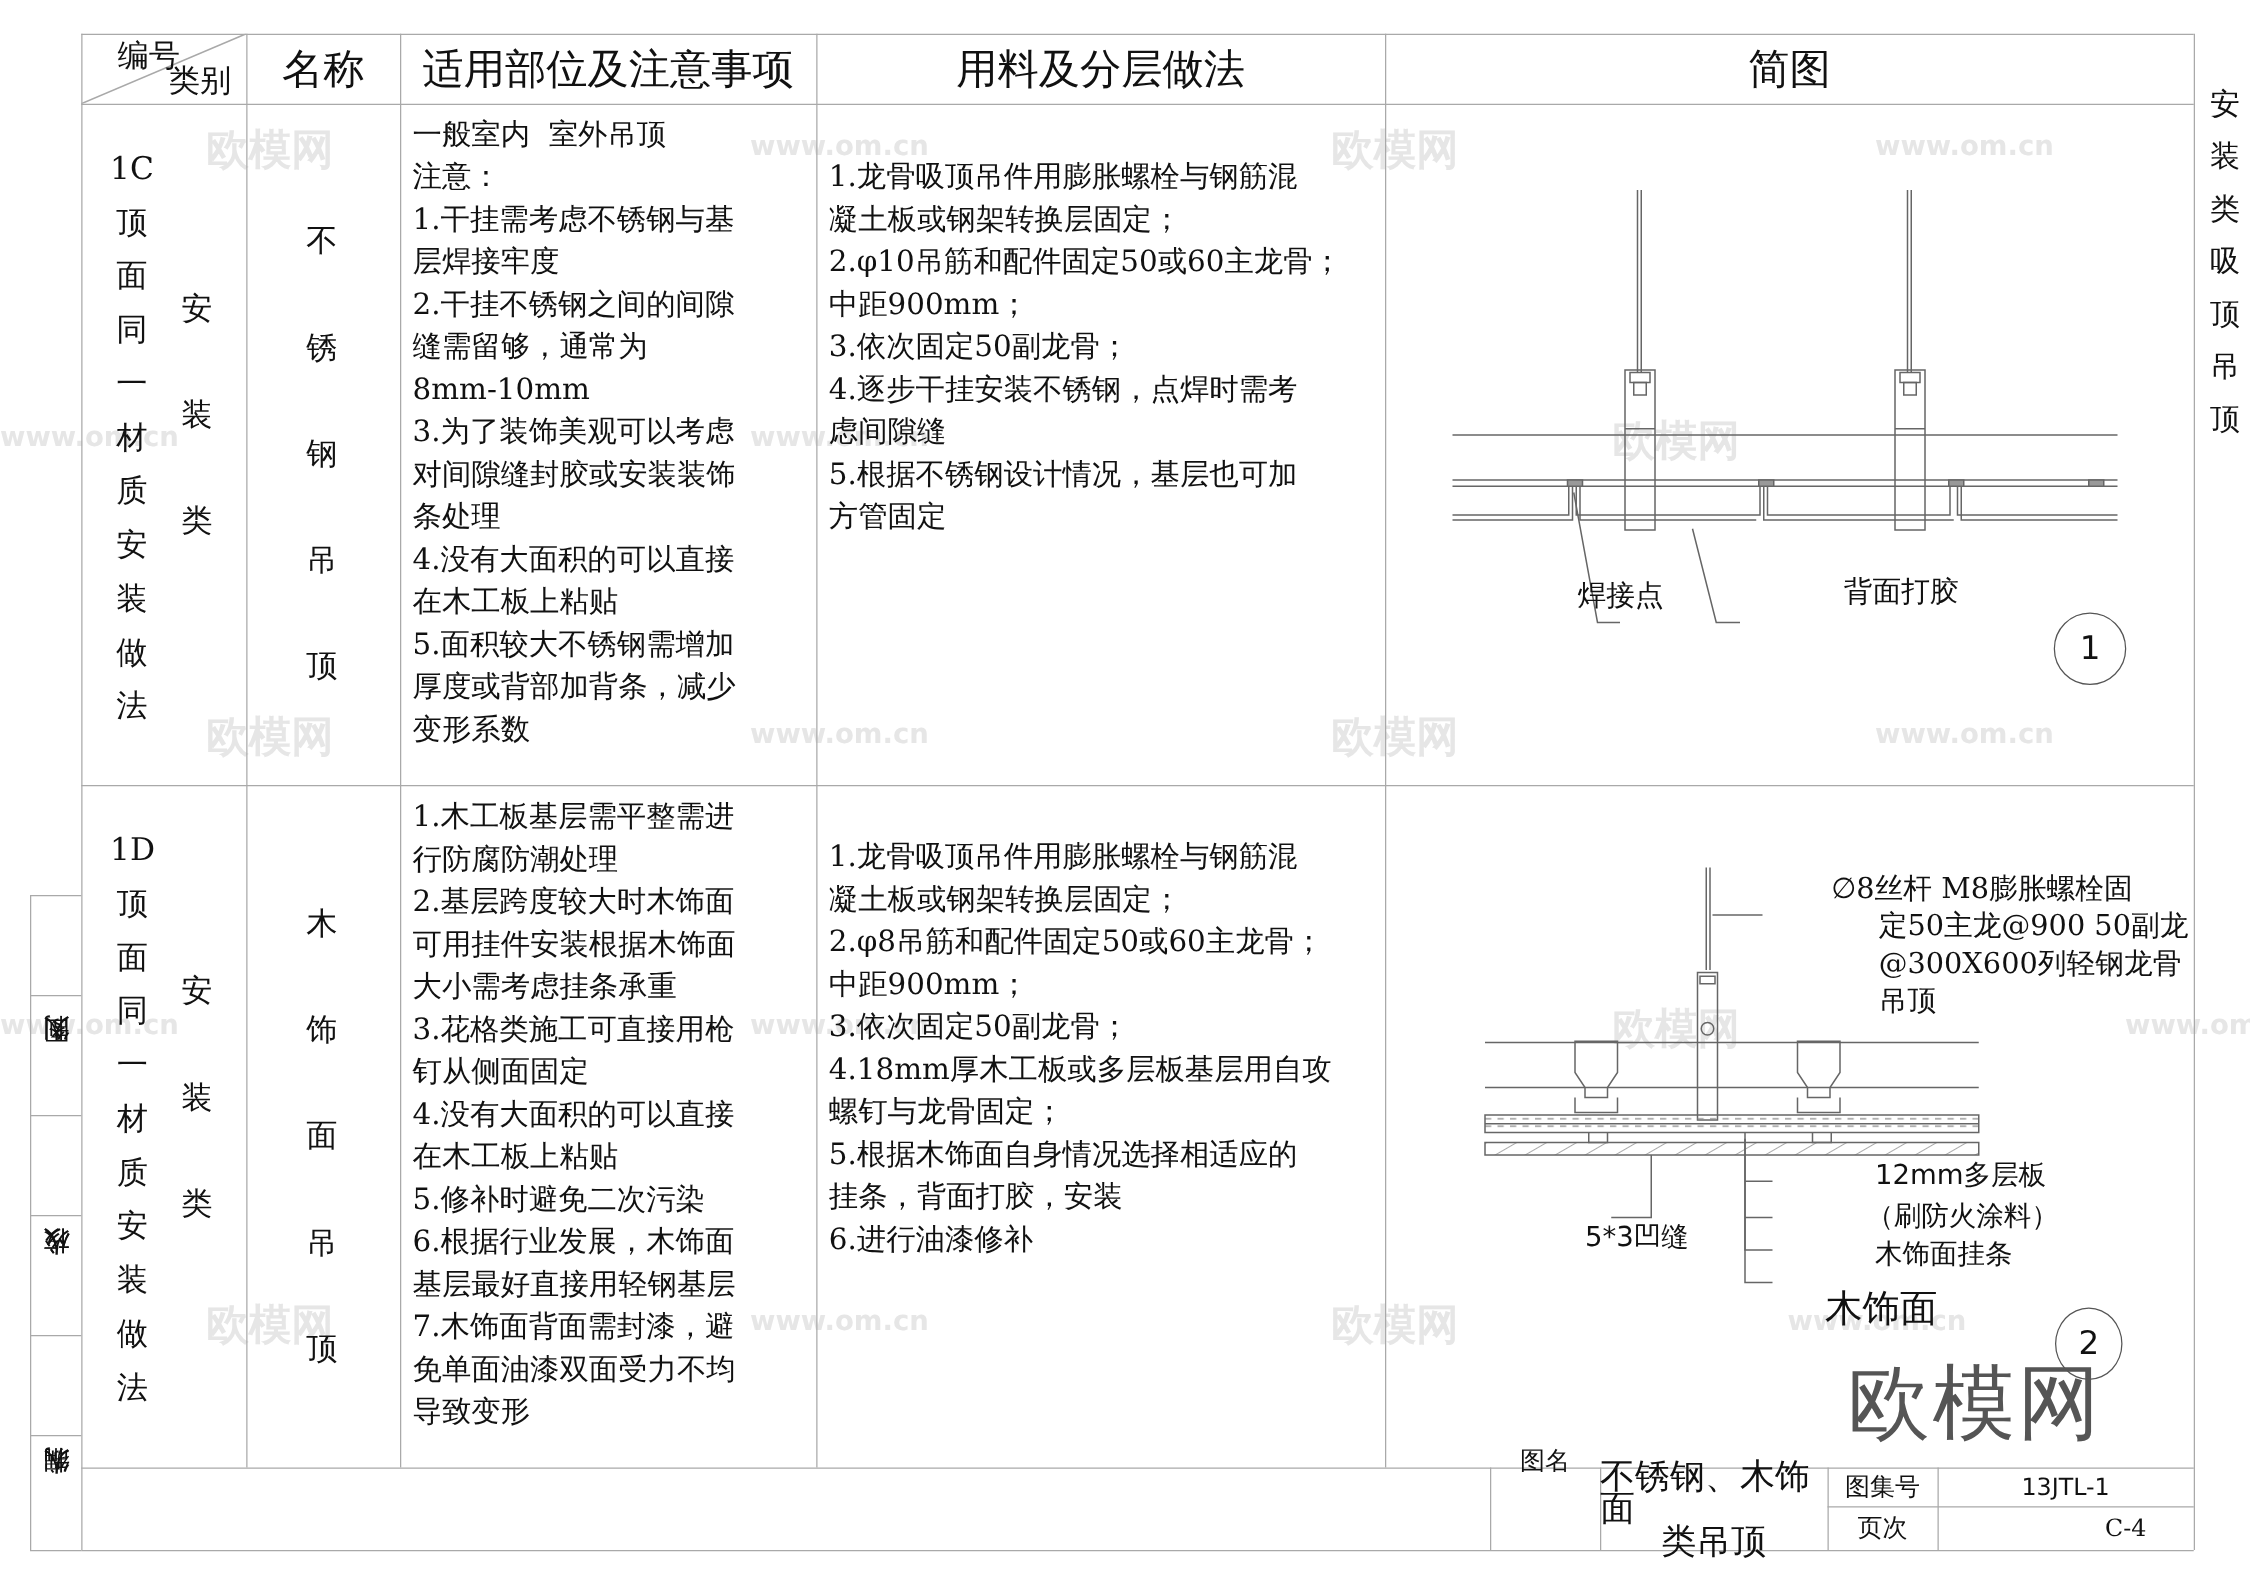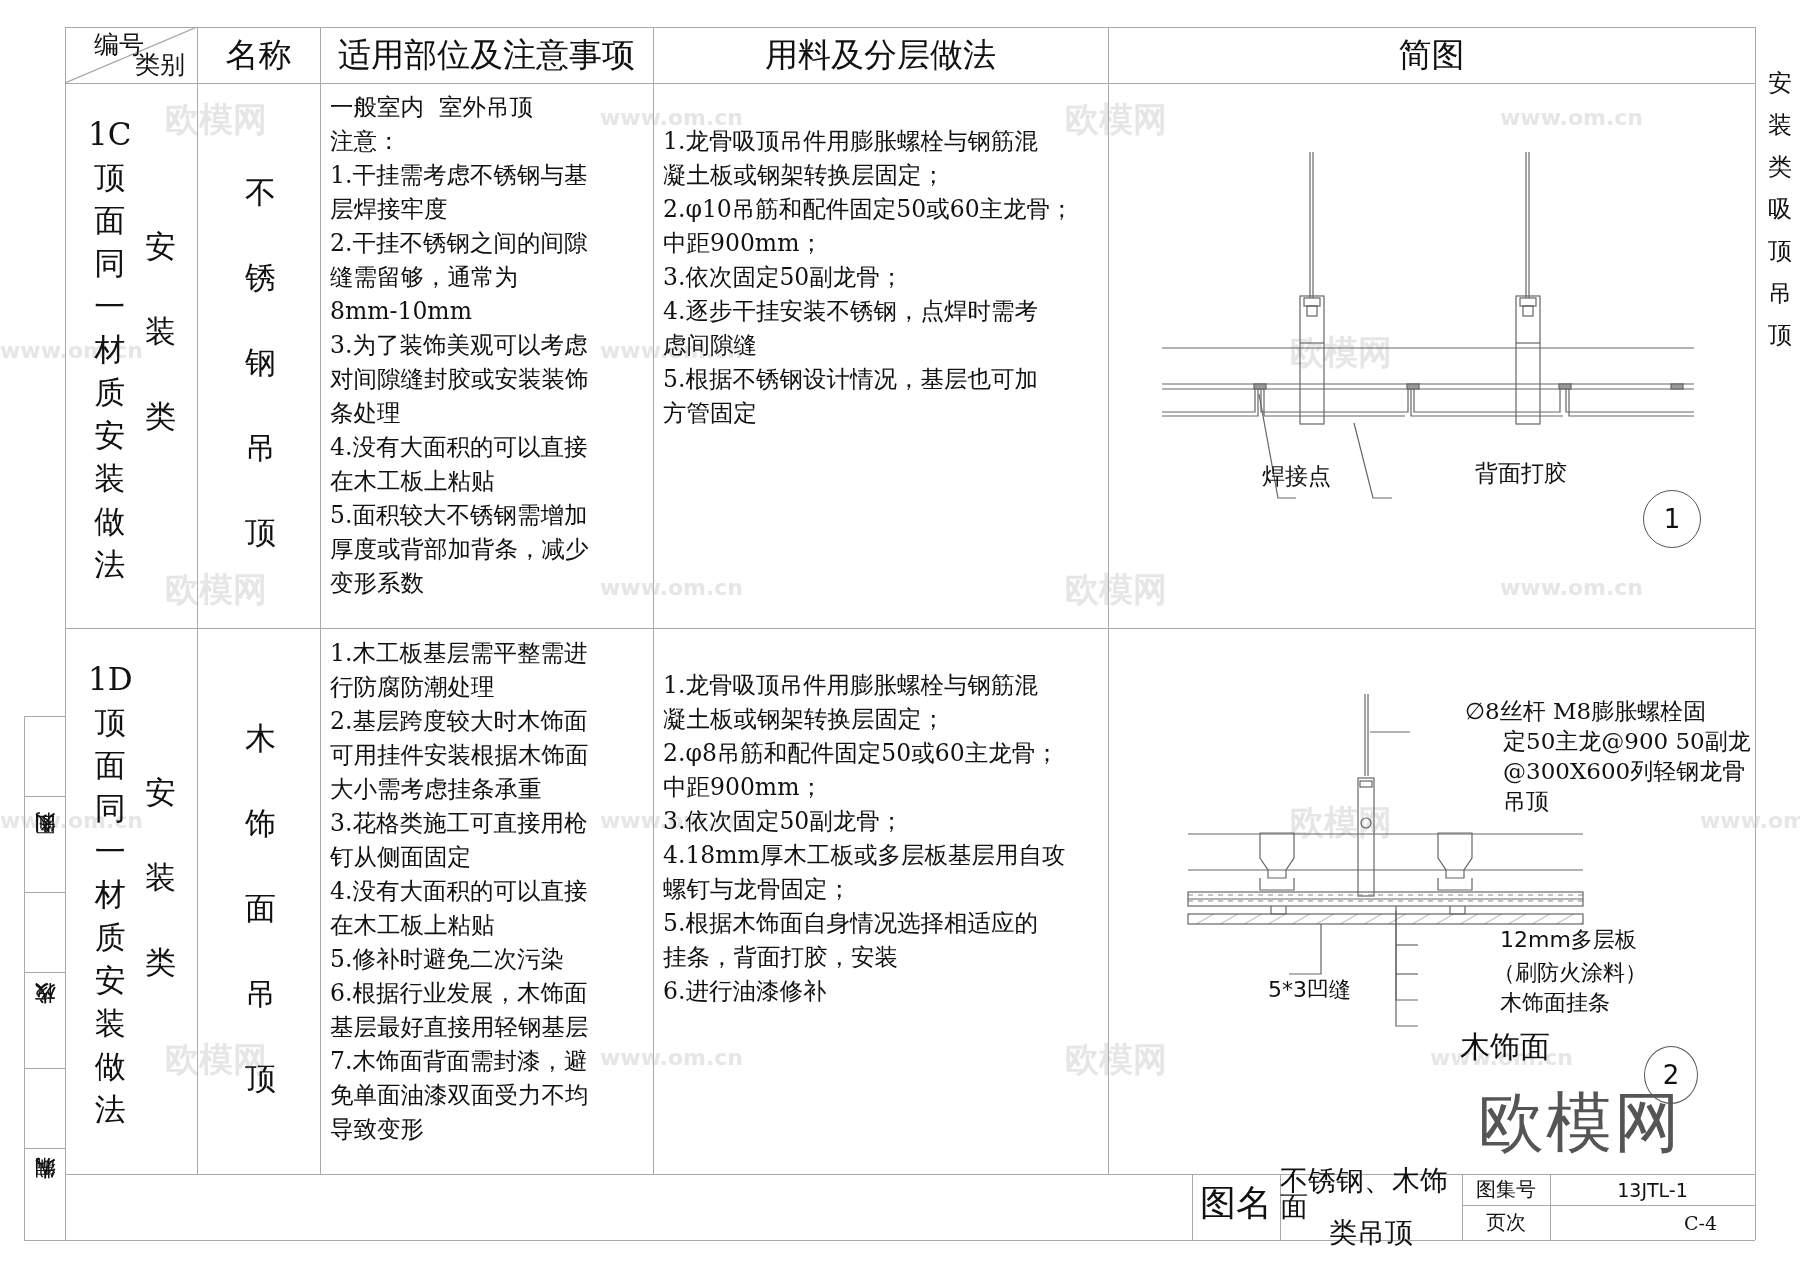--- a/index.html
+++ b/index.html
@@ -3,21 +3,21 @@
 <meta charset="utf-8">
 <style>
   html,body{margin:0;padding:0;background:#fff;}
   body{width:1800px;height:1273px;position:relative;overflow:hidden;
        font-family:"DejaVu Serif","Liberation Serif",serif;color:#111;}
   .abs{position:absolute;}
   .line-h{position:absolute;height:0;border-top:1.5px solid #a9a9a9;}
   .line-v{position:absolute;width:0;border-left:1.5px solid #a9a9a9;}
   .hdr{position:absolute;top:27px;height:56px;display:flex;align-items:center;justify-content:center;
        font-family:"DejaVu Sans","Liberation Sans",sans-serif;font-size:33px;}
-  .vtext{position:absolute;display:flex;flex-direction:column;align-items:center;font-size:31px;}
+  .vtext{position:absolute;display:flex;flex-direction:column;align-items:center;font-size:25px;}
   .notes{position:absolute;font-size:23.5px;line-height:34px;white-space:pre-wrap;}
   .sans{font-family:"DejaVu Sans","Liberation Sans",sans-serif;}
   .wm{position:absolute;color:#e6e6e6;font-family:"DejaVu Sans","Liberation Sans",sans-serif;
       font-weight:bold;pointer-events:none;}
   .label{position:absolute;font-size:23px;white-space:nowrap;}
   .circle{position:absolute;border:1.5px solid #555;border-radius:50%;display:flex;align-items:center;
           justify-content:center;font-family:"DejaVu Sans","Liberation Sans",sans-serif;font-size:26px;}
   .tb{position:absolute;display:flex;align-items:center;justify-content:center;}
 </style>
 </head>
@@ -295,21 +295,21 @@
   <div class="circle" style="left:1644px;top:1046px;width:52px;height:56px;">2</div>
   <div class="abs sans" style="left:1478px;top:1078px;font-size:66px;color:#555;letter-spacing:2px;">欧模网</div>
 </div>
 
 <div>
   <div class="line-v" style="left:1192px;top:1174px;height:66px;"></div>
   <div class="line-v" style="left:1280px;top:1174px;height:66px;"></div>
   <div class="line-v" style="left:1462px;top:1174px;height:66px;"></div>
   <div class="line-v" style="left:1550px;top:1174px;height:66px;"></div>
   <div class="line-h" style="left:1462px;top:1205px;width:293px;"></div>
-  <div class="tb sans" style="left:1192px;top:1170px;width:88px;height:66px;font-size:36px;font-family:Liberation Mono, monospace;">图名</div>
+  <div class="tb sans" style="left:1192px;top:1135px;width:88px;height:66px;font-size:20px;font-family:Liberation Mono, monospace;">图名</div>
   <div class="tb" style="left:1280px;top:1174px;width:182px;height:66px;flex-direction:column;font-size:28px;line-height:26px;">
     <span>不锈钢、木饰面</span>
     <span>类吊顶</span>
   </div>
   <div class="tb" style="left:1462px;top:1174px;width:88px;height:31px;font-size:20px;">图集号</div>
   <div class="tb sans" style="left:1550px;top:1174px;width:205px;height:31px;font-size:19px;">13JTL-1</div>
   <div class="tb" style="left:1462px;top:1205px;width:88px;height:35px;font-size:20px;">页次</div>
   <div class="tb" style="left:1550px;top:1205px;width:205px;height:35px;font-size:19px;margin-left:48px;">C-4</div>
 </div>
 

